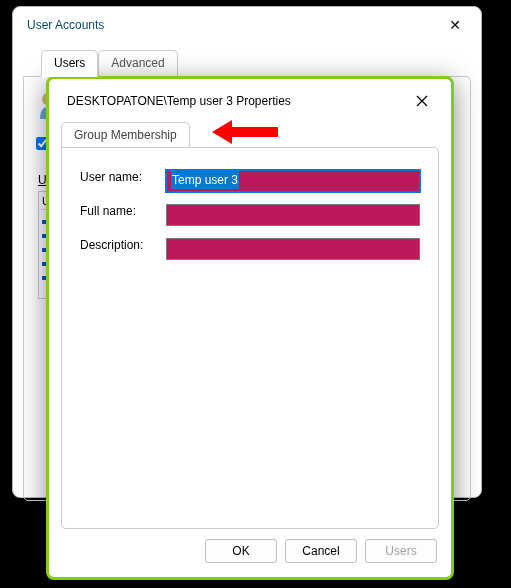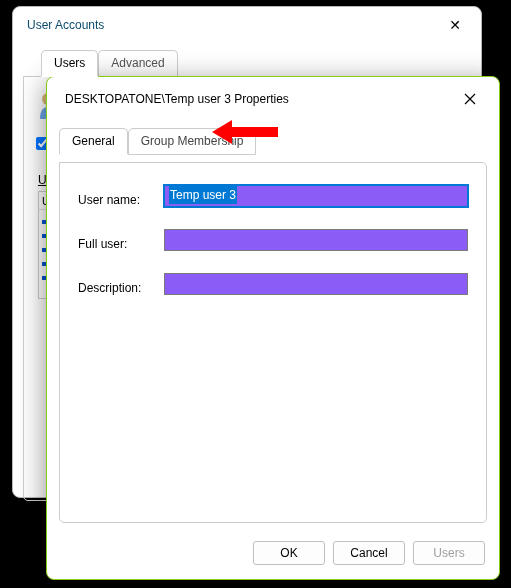--- a/index.html
+++ b/index.html
@@ -25,42 +25,42 @@
     .bg-check { position: absolute; top: 60px; left: 12px; }
     .bg-underline-label { position: absolute; top: 96px; left: 14px;
       font-size: 12px; text-decoration: underline; }
     .bg-listbox { position: absolute; top: 114px; left: 14px;
       width: 20px; height: 108px; border: 1px solid #ccc; background:#fff; }
     .bg-list-hdr { height: 18px; border-bottom: 1px solid #ddd; font-size: 11px;
       padding-left:3px; display:flex; align-items:center; }
     .bg-list-dot { width: 10px; height: 4px; background: #0055cc; margin: 10px 0 0 3px; }
 
     
-    .front-window { position: absolute; top: 76px; left: 46px; width: 454px; height: 504px;
-      background: #fff; border-radius: 8px; border: 1px solid #84cc16;
-      box-shadow: 0 6px 28px rgba(0,0,0,0.45); display: flex; flex-direction: column; gap: 8px; }
+    .front-window { position: absolute; top: 76px; left: 46px; width: 408px; height: 504px;
+      background: #fff; border-radius: 8px; border: 3px solid #84cc16;
+      box-shadow: 0 6px 28px rgba(0,0,0,0.45); display: flex; flex-direction: column; }
     .fw-titlebar { display: flex; justify-content: space-between; align-items: center;
       padding: 10px 12px 8px 18px; }
     .fw-title { font-size: 12px; color: #000; }
     .fw-close { font-size: 16px; color: #000; width: 34px; height: 24px;
       display: flex; align-items: center; justify-content: center; }
 
     .fw-tabbar { display: flex; padding: 0 12px; position: relative; }
     .fw-tab { padding: 5px 12px; font-size: 12px; border: 1px solid #ccc;
       background: #fff; border-radius: 5px 5px 0 0; position: relative; bottom:-1px; }
     .fw-tab.active { border-bottom: 2px solid #fff; z-index: 3; }
     .fw-tab.inactive { color: #444; }
 
     .fw-panel { margin: 0 12px; border: 1px solid #ccc; border-radius: 0 5px 5px 5px;
       flex: 1; padding: 22px 18px; }
 
-    .form-row { display: flex; align-items: flex-end; margin-bottom: 22px; }
+    .form-row { display: flex; align-items: flex-start; margin-bottom: 12px; }
     .form-label { width: 86px; font-size: 12px; color: #000; }
     .form-input { flex: 1; height: 22px; border: 1px solid #7a7a7a;
-      font-size: 12px; padding: 0 4px; background: #8b5cf6; }
+      font-size: 12px; padding: 0 4px; background: #be185d; }
     .form-input.focused { border: 1px solid #0078d4; outline: 1px solid #0078d4; }
     .sel-text { background: #0078d4; color: #fff; padding: 0 1px; display:inline-block;
       height: 18px; line-height: 18px; font-size: 12px; }
 
     .fw-buttons { display: flex; justify-content: flex-end; gap: 8px;
       padding: 10px 14px 14px 0; }
     .fw-btn { min-width: 72px; height: 24px; border: 1px solid #bfbfbf;
       background: #fdfdfd; font-size: 12px; border-radius: 3px;
       display:flex; align-items:center; justify-content:center; }
     .fw-btn.disabled { color: #a0a0a0; }
@@ -105,33 +105,32 @@
   <div class="fw-titlebar">
     <span class="fw-title">DESKTOPATONE\Temp user 3 Properties</span>
     <div class="fw-close">
       <svg width="12" height="12" viewBox="0 0 12 12">
         <path d="M1 1 L11 11 M11 1 L1 11" stroke="#000" stroke-width="1.2"></path>
       </svg>
     </div>
   </div>
 
   <div class="fw-tabbar">
-    <div class="fw-tab active">General</div>
     <div class="fw-tab inactive">Group Membership</div>
   </div>
 
   <div class="fw-panel">
     <div class="form-row">
       <span class="form-label">User name:</span>
       <div class="form-input focused">
         <span class="sel-text">Temp user 3</span>
       </div>
     </div>
     <div class="form-row">
-      <span class="form-label">Full user:</span>
+      <span class="form-label">Full name:</span>
       <input class="form-input" value="" style="">
     </div>
     <div class="form-row">
       <span class="form-label">Description:</span>
       <input class="form-input" value="" style="">
     </div>
   </div>
 
   <div class="fw-buttons">
     <div class="fw-btn">OK</div>

